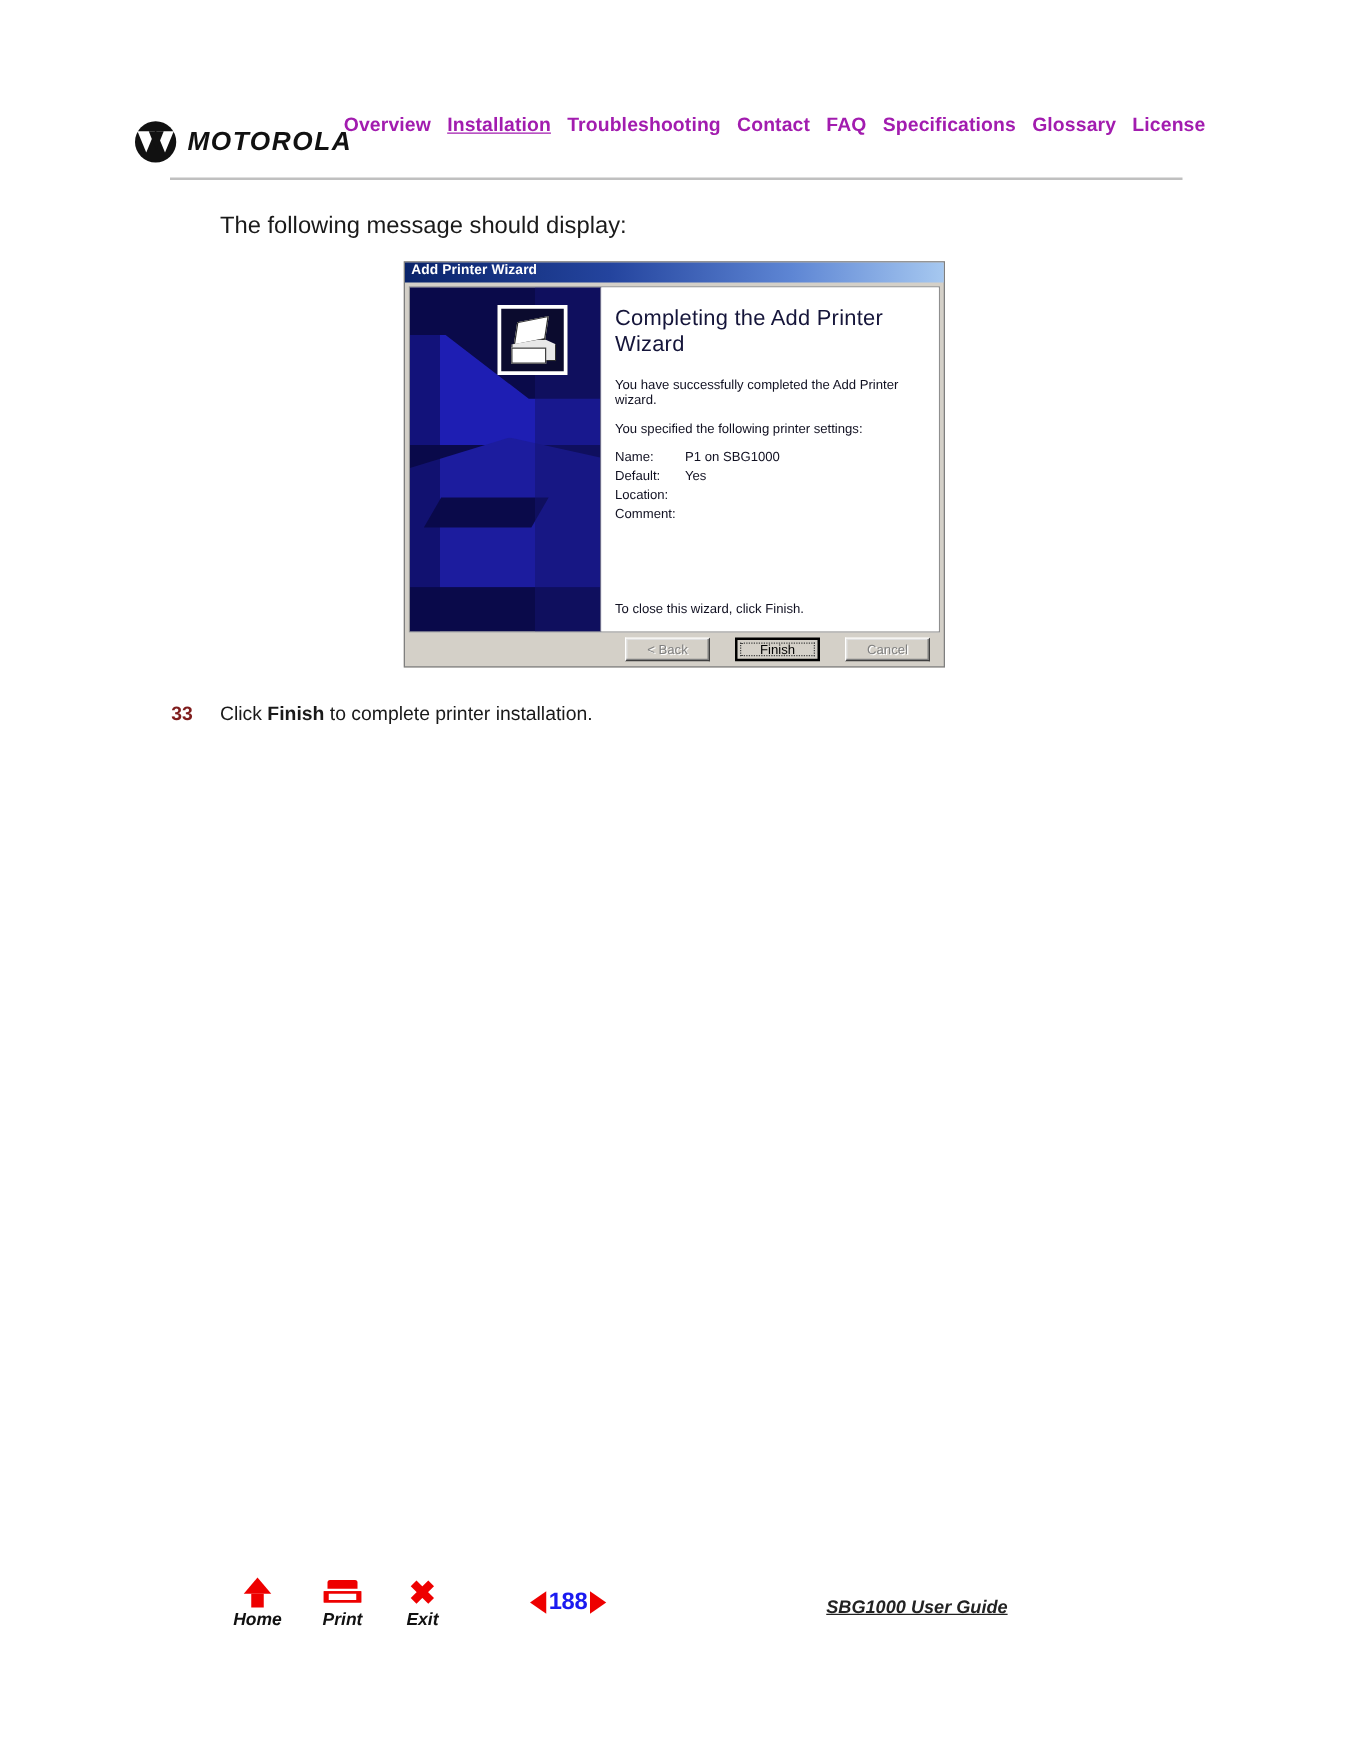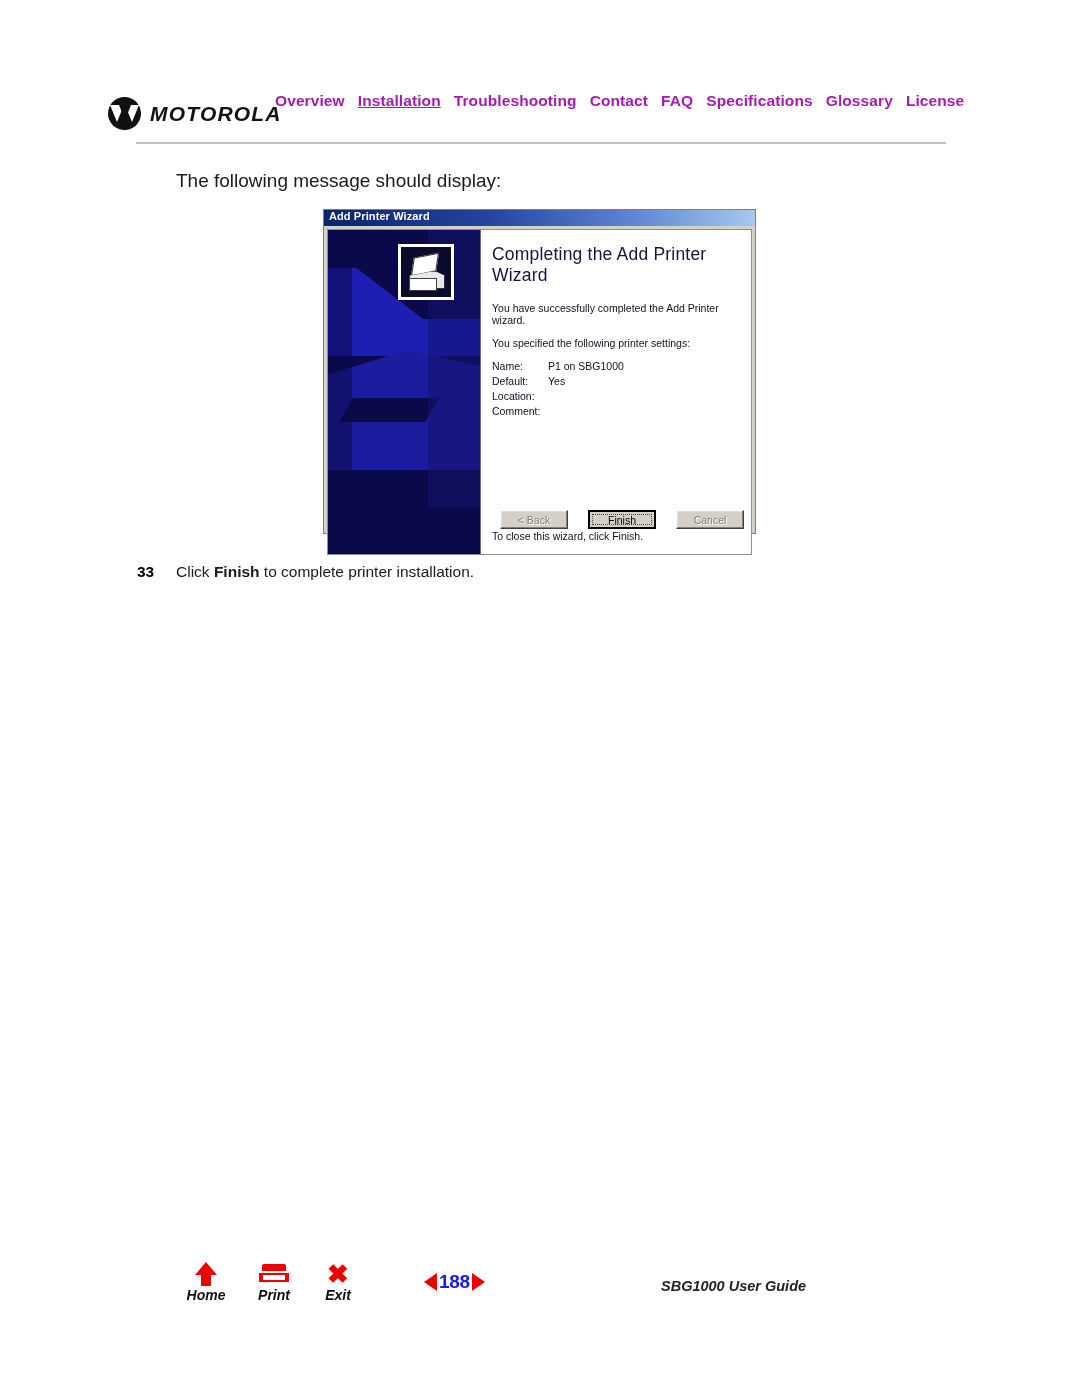--- a/index.html
+++ b/index.html
@@ -141,21 +141,21 @@
   #step-row {
     position: absolute;
     left: 137px;
     top: 563px;
     display: flex;
     align-items: baseline;
     font-size: 15.5px;
     color: #1a1a1a;
   }
   #step-num {
-    color: #000000;
+    color: #7f1d1d;
     font-weight: bold;
     font-size: 15.5px;
     width: 39px;
     flex: none;
   }
   #step-text b { font-weight: bold; }
 
   
   #wizard {
     position: absolute;
@@ -180,21 +180,21 @@
     font-weight: bold;
     font-family: "Liberation Sans", sans-serif;
     letter-spacing: 0.1px;
   }
 
   #wizard-body {
     position: absolute;
     left: 3px;
     top: 19px;
     width: 425px;
-    height: 326px;
+    height: 277px;
     background: #ffffff;
     border: 1px solid #8f8f8f;
     box-sizing: border-box;
     display: flex;
   }
 
   
   #wizard-graphic {
     width: 152px;
     height: 100%;
@@ -476,20 +476,21 @@
   #doc-title {
     position: absolute;
     left: 661px;
     top: 20px;
     font-size: 14.5px;
     font-style: italic;
     font-weight: bold;
     color: #222222;
     font-family: "Liberation Sans", sans-serif;
     white-space: nowrap;
+    text-decoration: underline;
   }
 </style>
 </head>
 <body>
 
 <div id="header">
 
   <div id="logo-block">
     <div id="moto-mark">
       <span class="mark-notch"></span>

